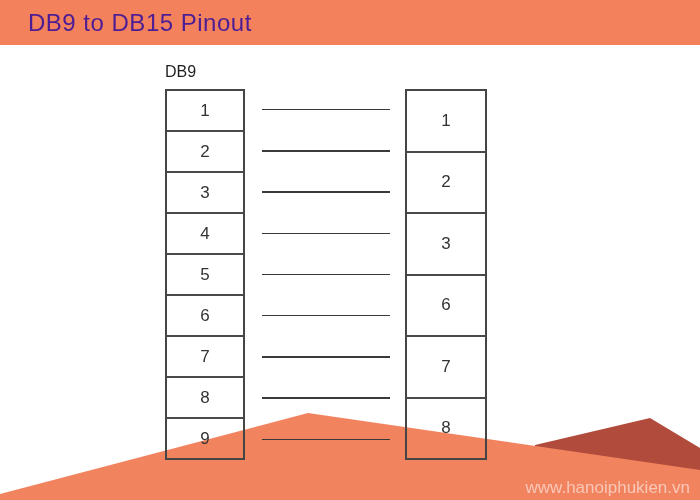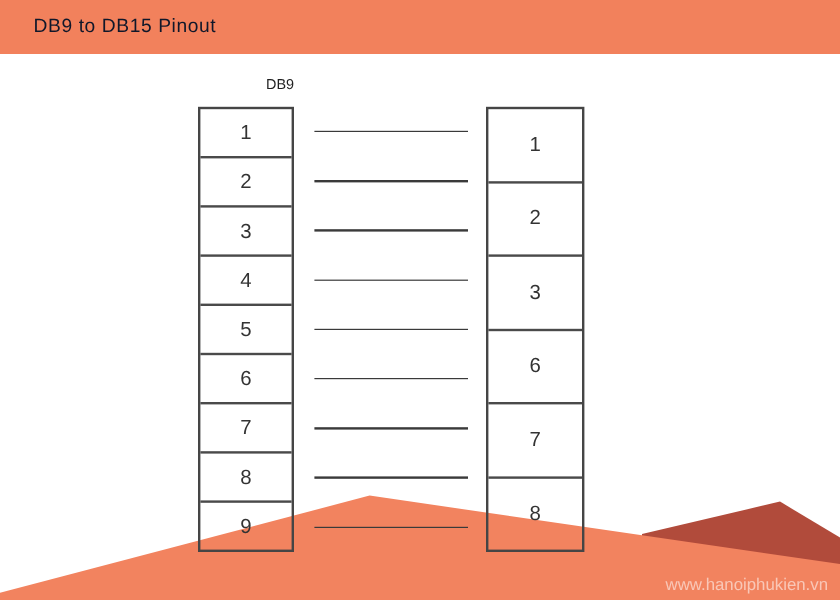--- a/index.html
+++ b/index.html
@@ -19,38 +19,38 @@
   
   .header {
     position: absolute; left: 0; top: 0;
     width: 700px; height: 45px;
     background: #F2815C;
     display: flex; align-items: center;
     z-index: 3;
   }
   .header-title {
     margin-left: 28px;
-    font-size: 16px;
+    font-size: 24px;
     font-weight: 300;
     letter-spacing: 0.5px;
-    color: #0f172a;
+    color: #4c1d95;
   }
 
   
   .mountains {
     position: absolute; left: 0; top: 0;
     width: 700px; height: 500px;
     z-index: 1;
   }
 
   
   .conn-label {
     position: absolute;
-    text-align: right;
-    font-size: 12px;
+    text-align: left;
+    font-size: 16px;
     color: #1f1f1f;
     z-index: 4;
   }
   .label-left  { left: 165px; top: 63px; width: 80px; }
   .label-right { left: 405px; top: 60px; width: 82px; }
 
   
   .pin-column {
     position: absolute;
     top: 89px;
@@ -93,21 +93,21 @@
     width: 100%;
     height: 1.5px;
     background: #3a3a3a;
   }
 
   
   .footer {
     position: absolute;
     right: 10px; bottom: 5px;
     text-align: right;
-    font-size: 14px;
+    font-size: 17px;
     line-height: 15px;
     color: rgba(255,255,255,0.55);
     z-index: 5;
   }
 </style>
 </head>
 <body>
 
 <div class="stage">
 

